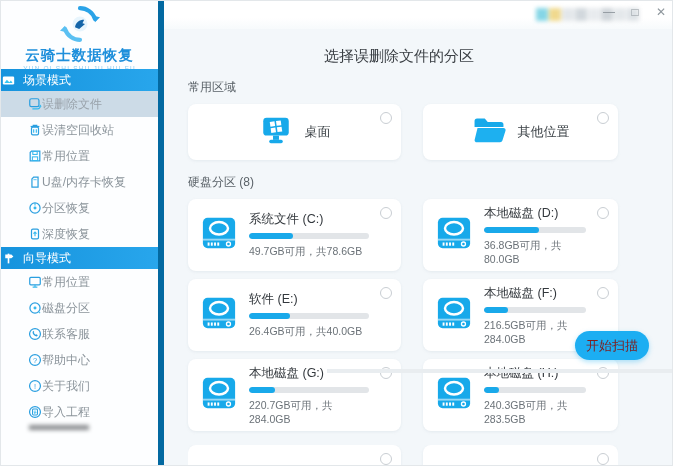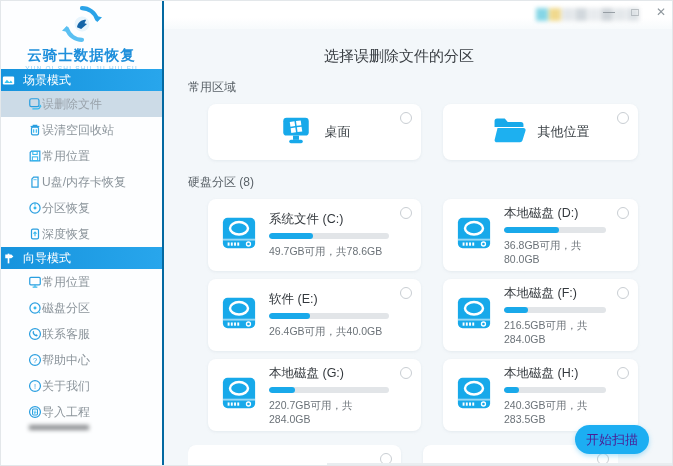--- a/index.html
+++ b/index.html
@@ -1,57 +1,57 @@
 <!DOCTYPE html>
 <html><head>
 <meta charset="utf-8">
 <style>
   * { margin:0; padding:0; box-sizing:border-box; }
   html,body { width:673px; height:466px; }
   body { font-family:"Liberation Sans","DejaVu Sans",sans-serif; background:#fff; }
   .window { position:relative; width:673px; height:466px; background:#f3f7fa; overflow:hidden; border:1px solid #e3e7ea; }
 
   
-  .sidebar { position:absolute; left:0; top:0; width:163px; height:466px; background:#fdfeff; border-right:2px solid #0369a1; display:flex; flex-direction:column; }
+  .sidebar { position:absolute; left:0; top:0; width:163px; height:466px; background:#fdfeff; border-right:6px solid #0369a1; display:flex; flex-direction:column; }
   .logo-area { height:68px; display:flex; flex-direction:column; align-items:center; padding-top:3px; }
   .brand { font-size:14.5px; font-weight:bold; color:#1e8fdb; letter-spacing:1px; line-height:15px; }
   .brand-sub { font-size:6.5px; color:#8ecdf2; letter-spacing:1.2px; margin-top:2px; }
   .side-header { height:22px; background:linear-gradient(90deg,#1693dd,#28a6ec); color:#fff; font-size:12px; display:flex; align-items:center; gap:7px; flex:0 0 22px; }
   .side-item { height:26px; display:flex; align-items:center; padding-left:26px; font-size:12px; color:#8b949b; cursor:pointer; flex:0 0 26px; }
   .side-item.active { background:#ccdbe7; color:#9aa3ab; }
   .si { width:15px; height:15px; display:flex; align-items:center; justify-content:center; }
   .version-bar { margin-top:auto; height:15px; background:linear-gradient(90deg,#1693dd,#28a6ec); color:#fff; font-size:10px; display:flex; align-items:center; padding-left:7px; flex:0 0 15px; }
   .bottom-smudge { height:5px; background:#2a2f33; width:60px; margin-left:28px; filter:blur(2px); opacity:.55; }
 
   
   .titlebar { position:absolute; left:163px; top:0; width:510px; height:28px; background:linear-gradient(180deg,#ffffff 60%, #f7fafc); }
   .censored { position:absolute; left:372px; top:7px; display:flex; gap:1px; filter:blur(2px); }
   .censored i { display:block; width:12px; height:13px; }
   .win-controls { position:absolute; right:6px; top:4px; display:flex; gap:12px; color:#8f979d; font-size:12px; }
   .win-controls span { cursor:pointer; width:14px; text-align:center; }
 
   
-  .main { position:absolute; left:163px; top:0; width:510px; height:466px; }
+  .main { position:absolute; left:163px; top:0; width:510px; height:372px; }
   .page-title { position:absolute; top:46px; left:0; width:470px; text-align:center; font-size:15px; color:#3a3f44; }
   .content { position:absolute; left:24px; top:78px; width:430px; }
   .section-label { font-size:12px; color:#5a6268; margin-bottom:8px; }
-  .grid2 { display:grid; grid-template-columns:213px 195px; column-gap:22px; row-gap:8px; margin-bottom:14px;margin-left:20px; }
+  .grid2 { display:grid; grid-template-columns:213px 195px; column-gap:22px; row-gap:8px; margin-bottom:14px; }
   .card { position:relative; background:#fff; border-radius:8px; box-shadow:0 1px 3px rgba(160,175,190,.18); }
   .radio { position:absolute; top:8px; right:9px; width:12px; height:12px; border:1px solid #c9ced3; border-radius:50%; background:#fff; cursor:pointer; }
   .quick-card { height:56px; display:flex; align-items:center; justify-content:center; gap:12px; cursor:pointer; }
   .quick-label { font-size:13px; color:#3c4247; }
   .drive-card { height:72px; display:flex; align-items:center; padding:0 12px; cursor:pointer; }
   .drive-info { flex:1; margin-left:11px; padding-right:20px; }
   .drive-name { font-size:12.5px; color:#33383d; margin-bottom:5px; }
   .drive-bar { height:6px; border-radius:3px; background:#e2e5e8; overflow:hidden; }
   .drive-fill { height:100%; border-radius:3px; background:#19a9ea; }
   .drive-size { font-size:10.5px; color:#6b7artifact278; color:#6b7278; margin-top:6px; }
   .partial-row { display:grid; grid-template-columns:213px 195px; column-gap:22px; height:20px; overflow:hidden; }
   .partial-card { position:relative; background:#fff; border-radius:8px 8px 0 0; height:40px; box-shadow:0 1px 3px rgba(160,175,190,.18); }
-  .scan-btn { position:absolute; right:25px; bottom:13px; width:74px; height:29px; border:none; border-radius:15px; background:#1caef2; color:#4c1d95; font-size:13px; font-family:inherit; cursor:pointer; box-shadow:0 2px 5px rgba(28,174,242,.35); }
+  .scan-btn { position:absolute; right:25px; bottom:13px; width:74px; height:29px; border:none; border-radius:15px; background:#1caef2; color:#7f1d1d; font-size:13px; font-family:inherit; cursor:pointer; box-shadow:0 2px 5px rgba(28,174,242,.35); }
   .bottom-strip { position:absolute; left:163px; bottom:0; width:510px; height:4px; background:#e9edf0; }
 </style>
 </head>
 <body>
 
 <svg width="0" height="0" style="position:absolute">
   <defs>
     <symbol id="drive-sym" viewBox="0 0 40 38">
       <rect x="3" y="3" width="34" height="32" rx="5" fill="#17a9ea"></rect>
       <ellipse cx="20" cy="14" rx="9.5" ry="6.5" fill="none" stroke="#fff" stroke-width="2.6"></ellipse>

